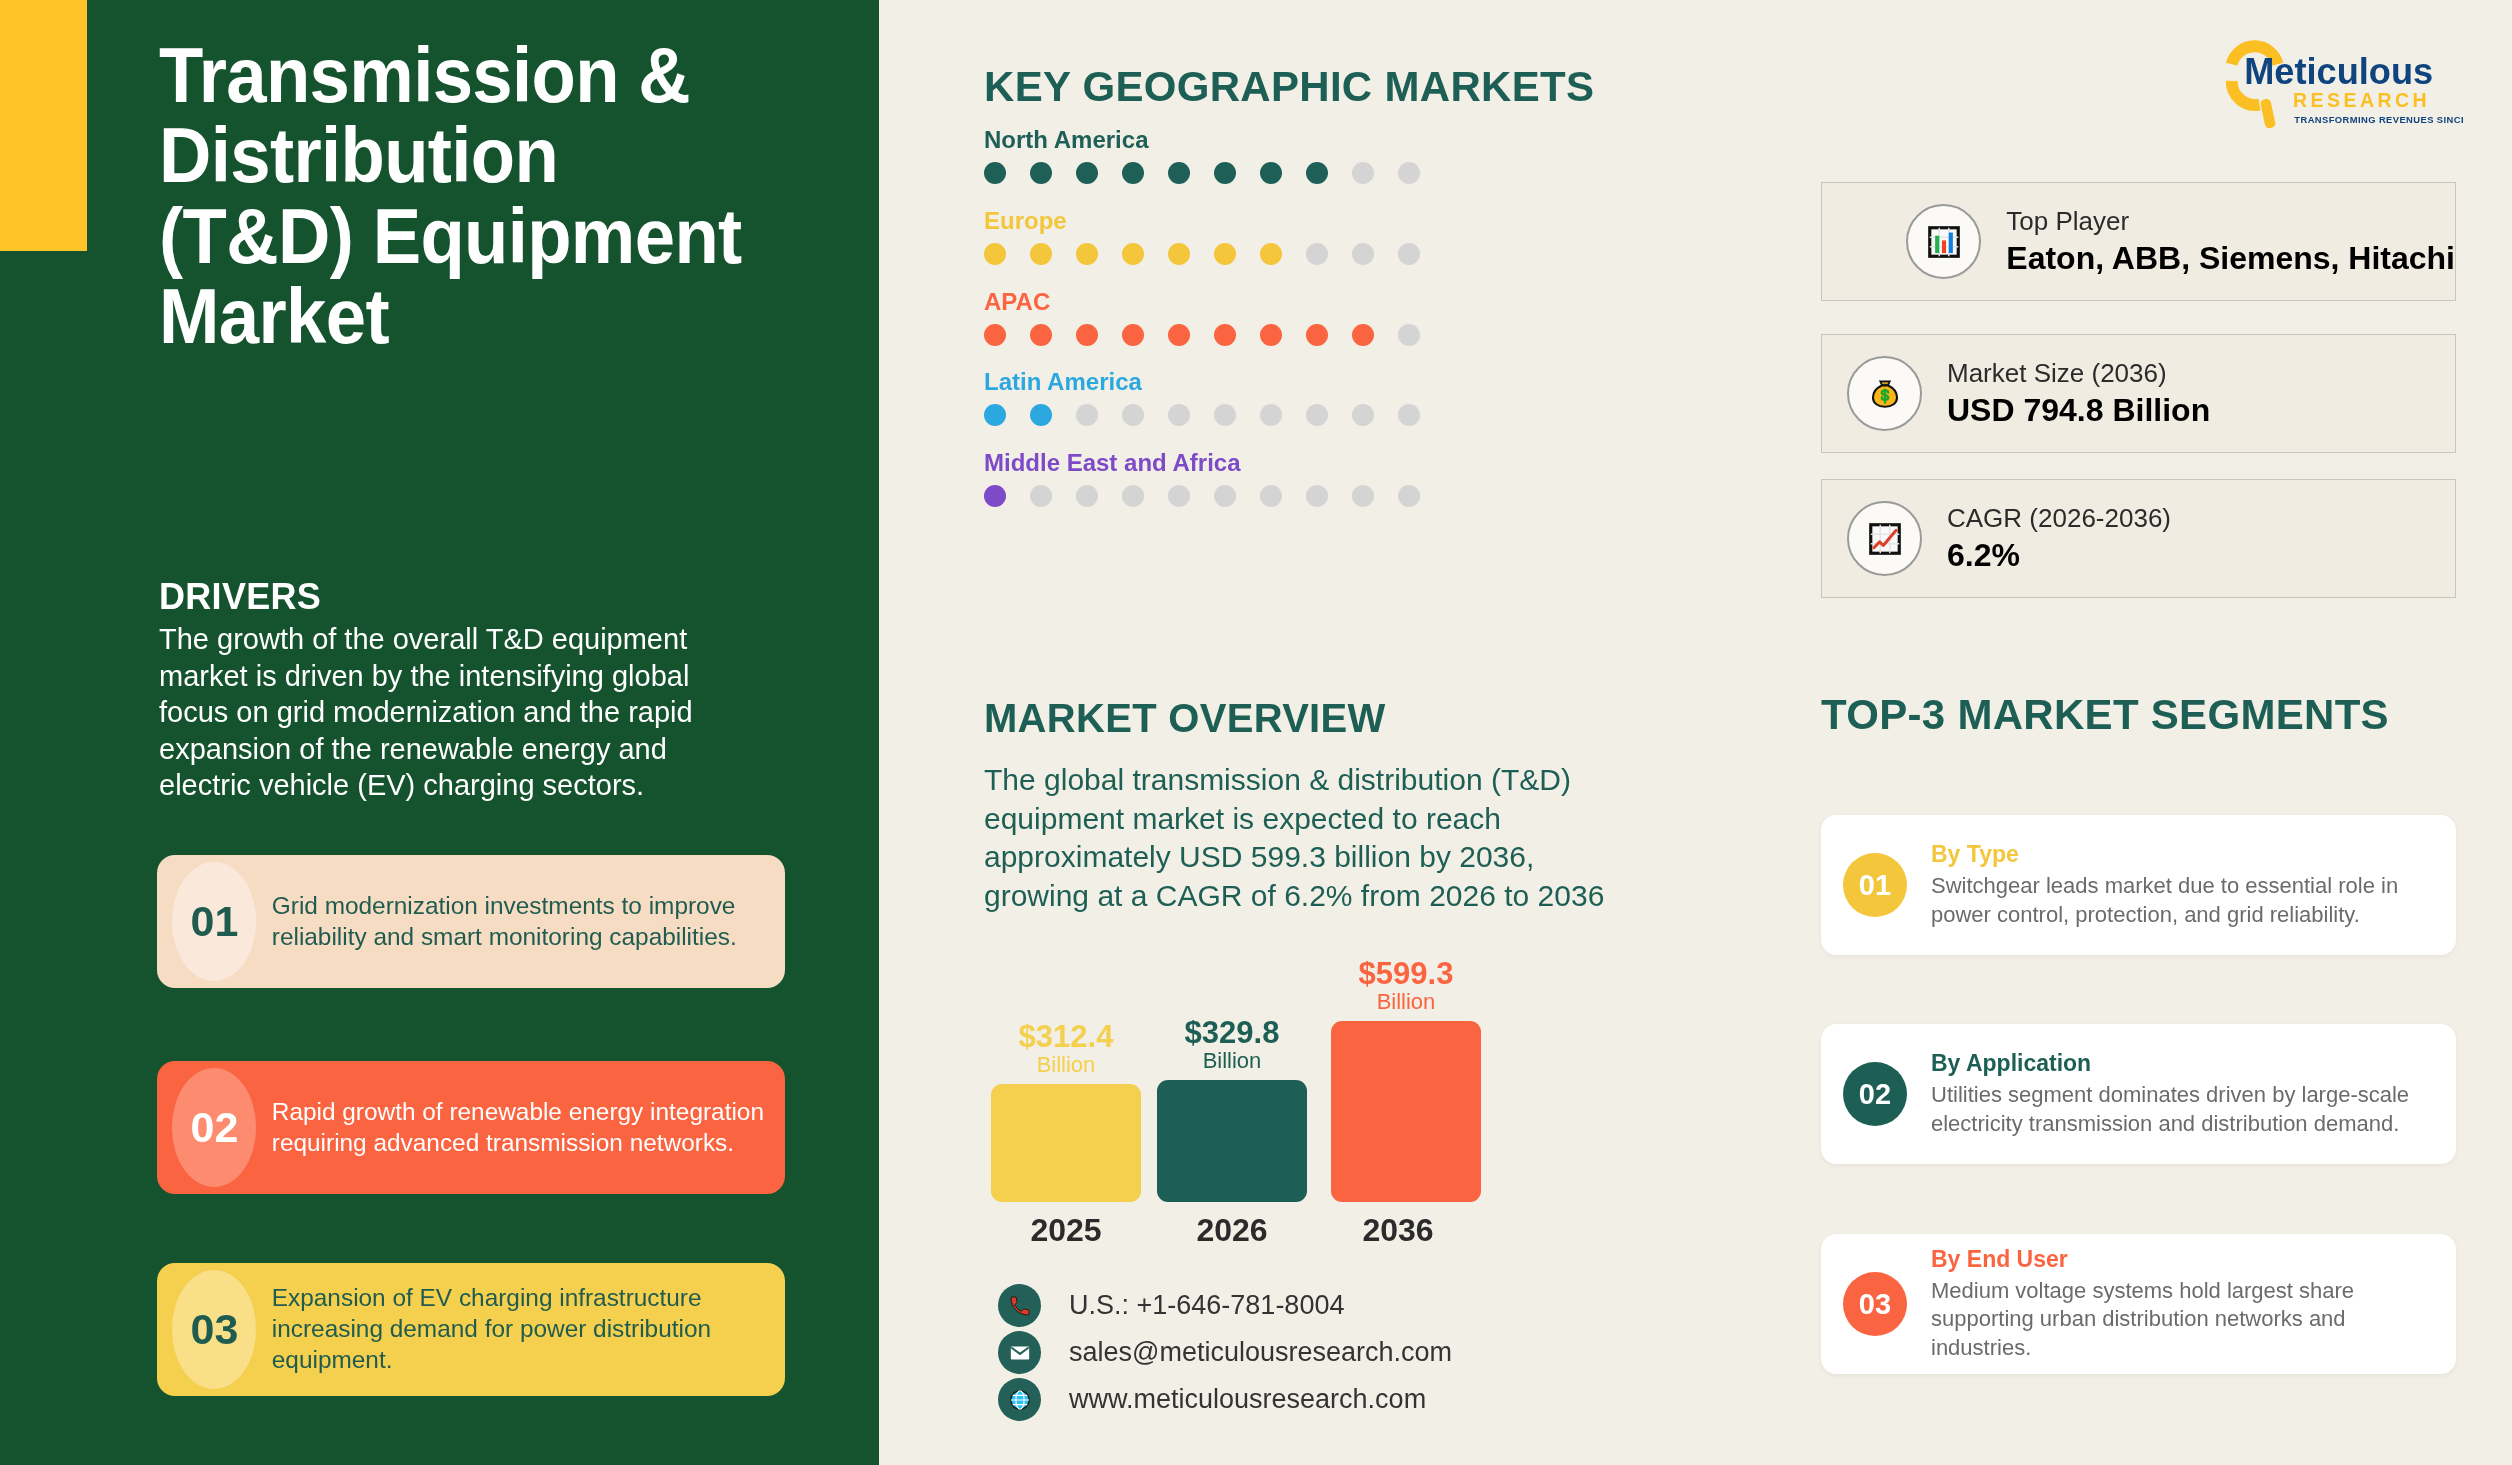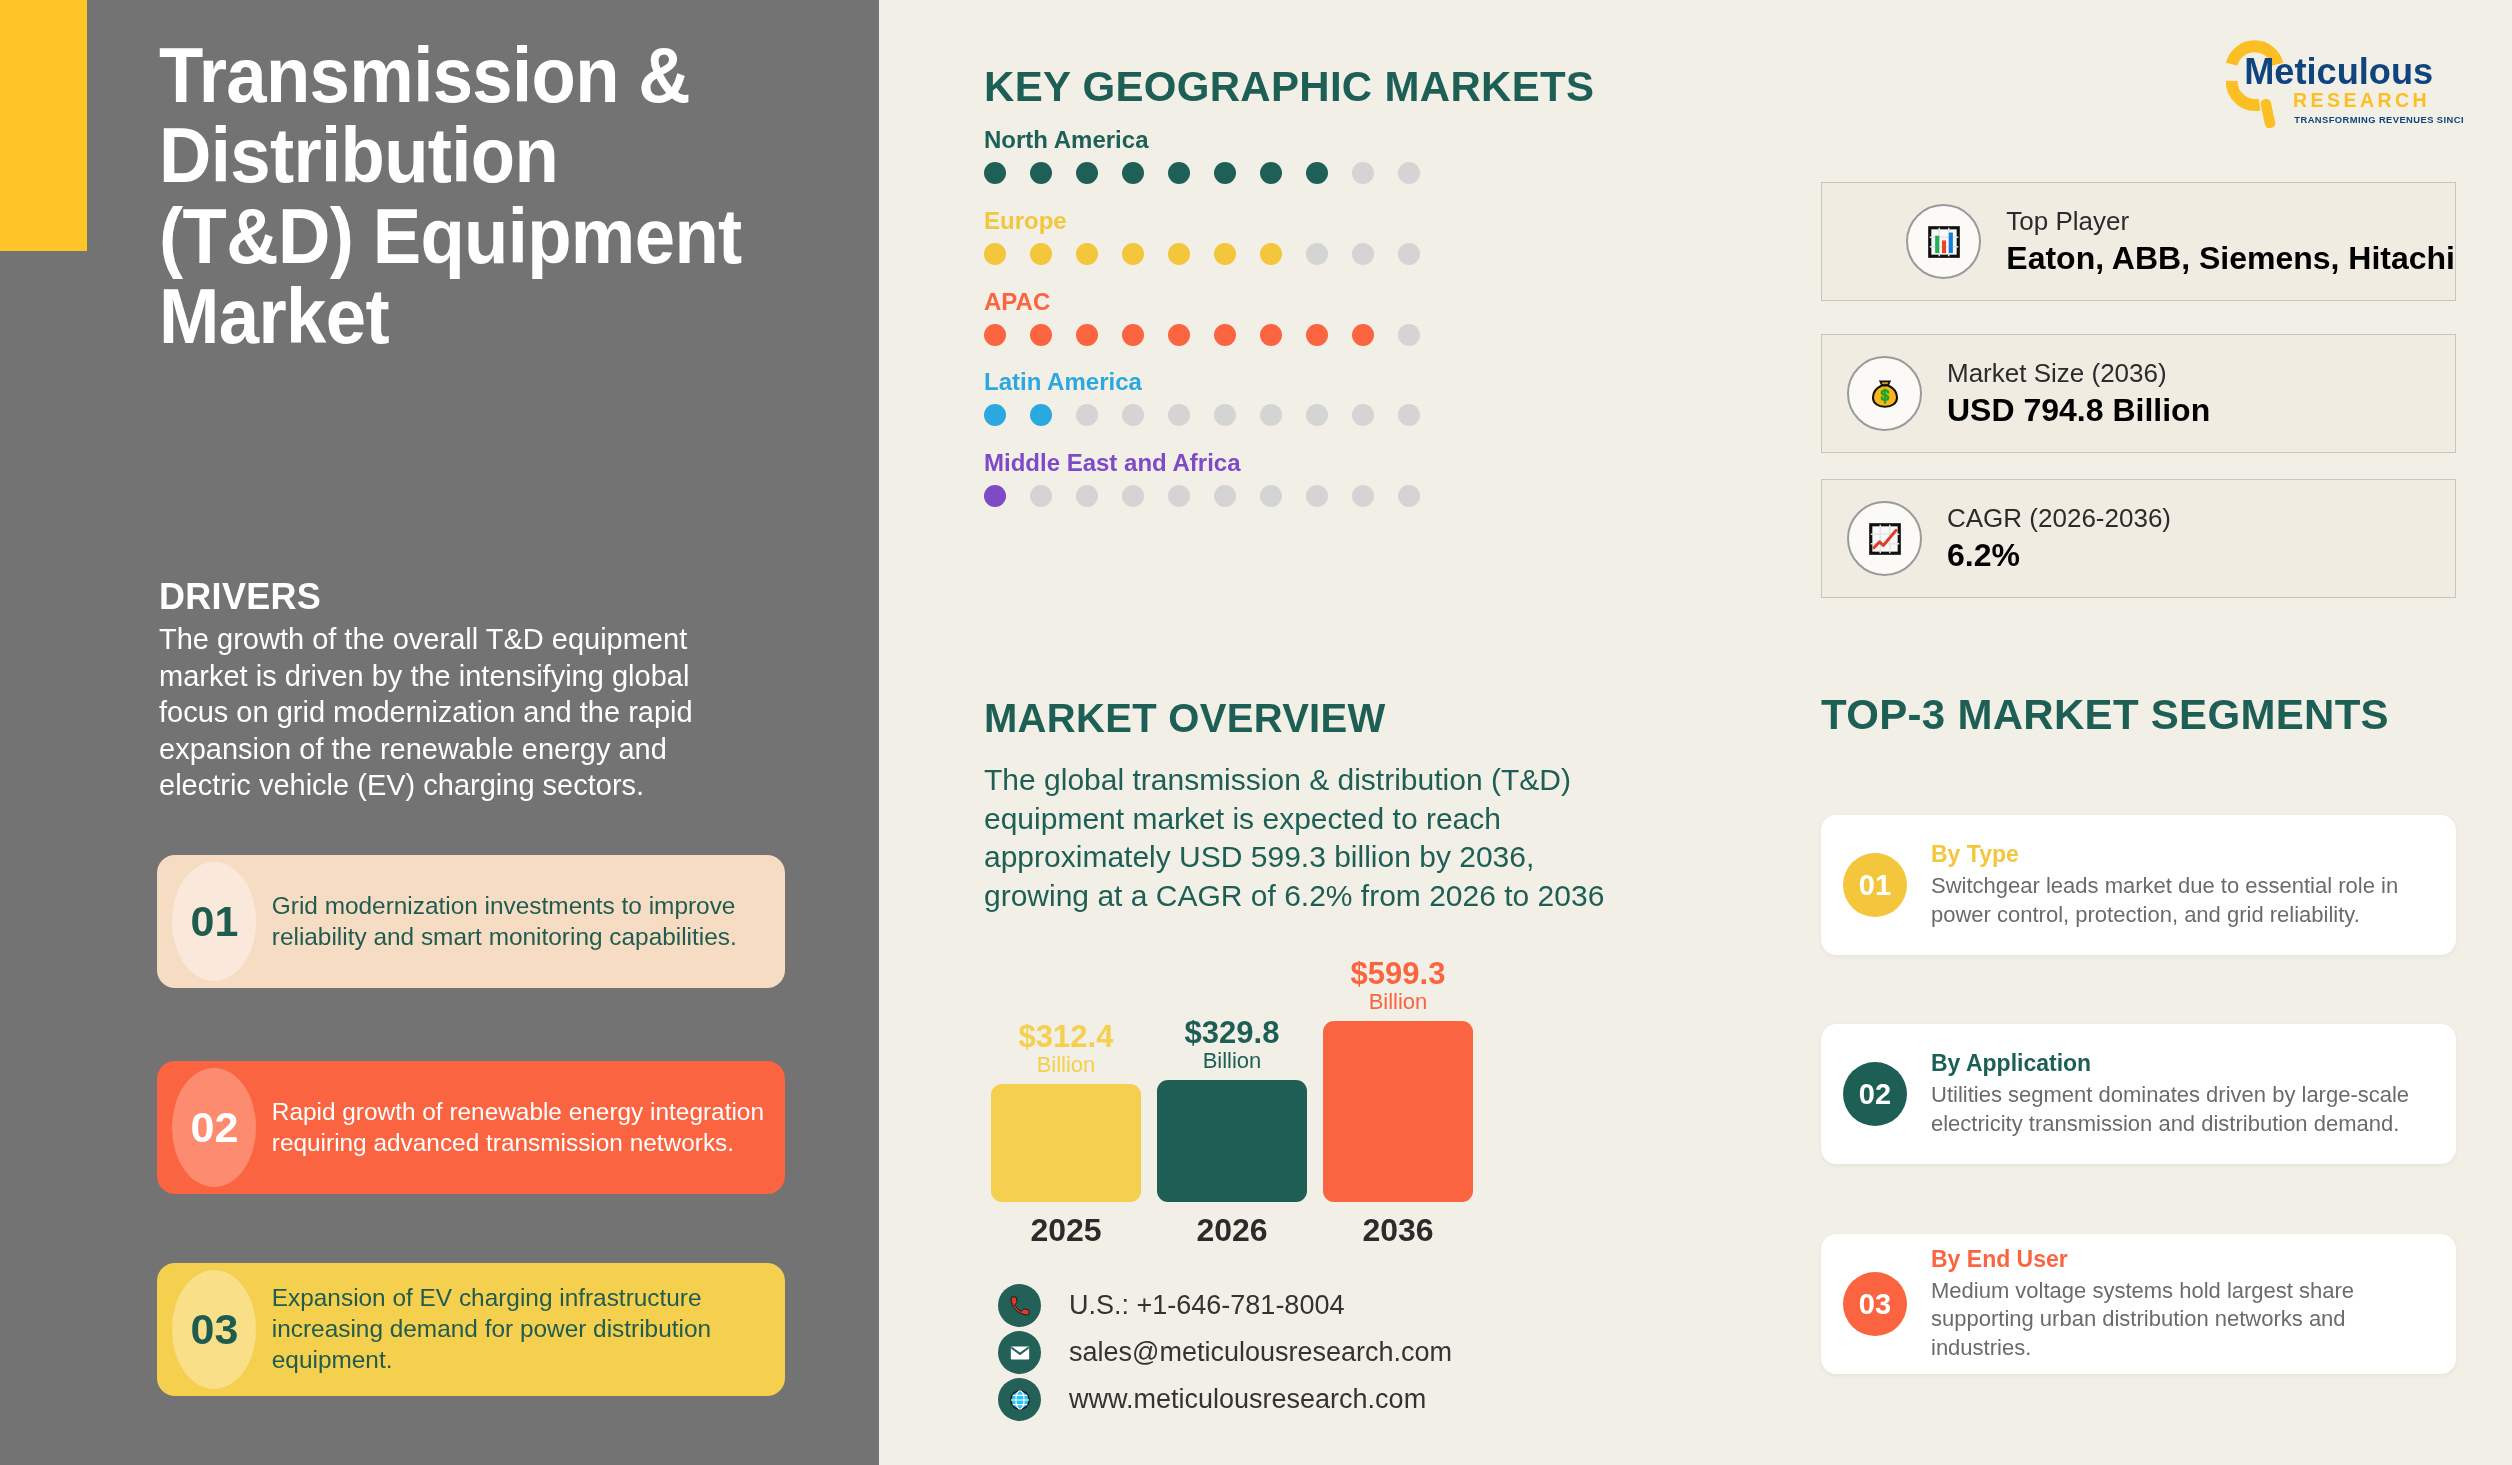--- a/index.html
+++ b/index.html
@@ -7,21 +7,21 @@
   body {
     font-family:"Liberation Sans", sans-serif;
     background:#f2efe6;
     overflow:hidden;
     position:relative;
   }
 
   
   #left-panel {
     position:absolute; left:0; top:0; width:879px; height:1465px;
-    background:#737373;
+    background:#14532d;
   }
   #accent-bar {
     position:absolute; left:0; top:0; width:87px; height:251px;
     background:#ffc528;
   }
   #main-title {
     position:absolute; left:159px; top:35px; width:628px;
     color:#ffffff;
     font-family:"Liberation Sans Narrow","Liberation Sans", sans-serif;
     font-weight:bold;
@@ -302,21 +302,21 @@
       <div class="bar-unit" style="color: rgb(245, 207, 78);">Billion</div>
       <div class="bar-rect" style="height: 118px; background: rgb(245, 207, 78);"></div>
     </div>
     <div class="bar-year" style="left: 0px;">2025</div>
     <div class="bar-col" style="left: 166px;">
       <div class="bar-val" style="color: rgb(30, 95, 85);">$329.8</div>
       <div class="bar-unit" style="color: rgb(30, 95, 85);">Billion</div>
       <div class="bar-rect" style="height: 122px; background: rgb(30, 95, 85);"></div>
     </div>
     <div class="bar-year" style="left: 166px;">2026</div>
-    <div class="bar-col" style="left: 332px;">
+    <div class="bar-col" style="left: 340px;">
       <div class="bar-val" style="color: rgb(251, 100, 64);">$599.3</div>
       <div class="bar-unit" style="color: rgb(251, 100, 64);">Billion</div>
       <div class="bar-rect" style="height: 181px; background: rgb(251, 100, 64);"></div>
     </div>
     <div class="bar-year" style="left: 332px;">2036</div>
   </div>
 <div id="contacts">
     <div class="contact-row" style="top: 1284px;">
       <div class="contact-icon">
         <svg width="24" height="24" viewBox="0 0 24 24">

